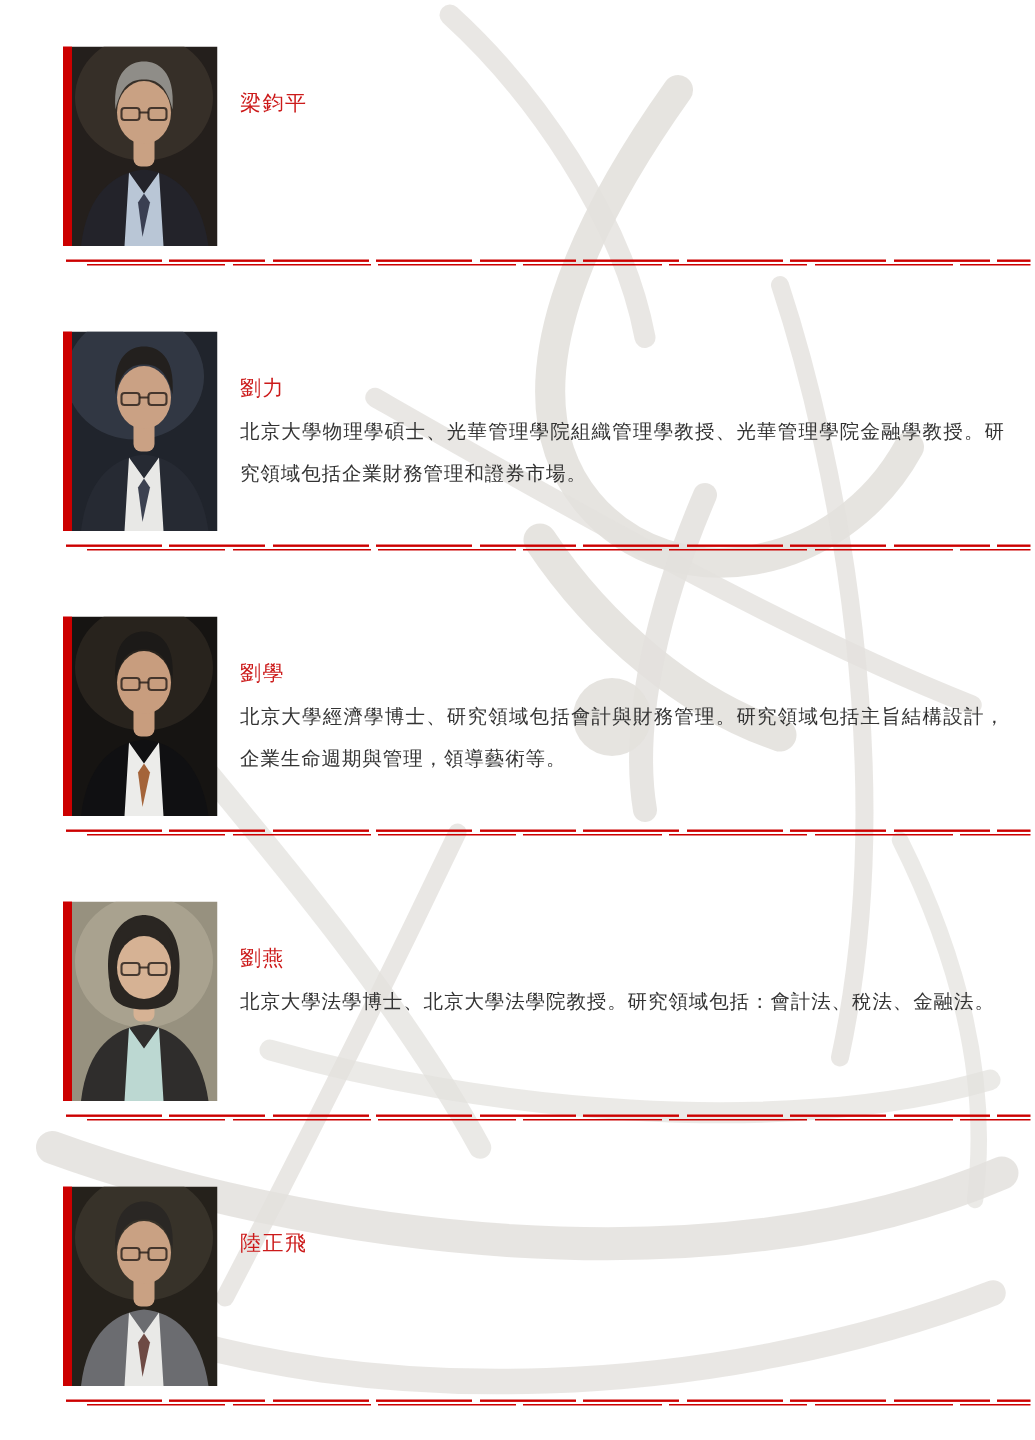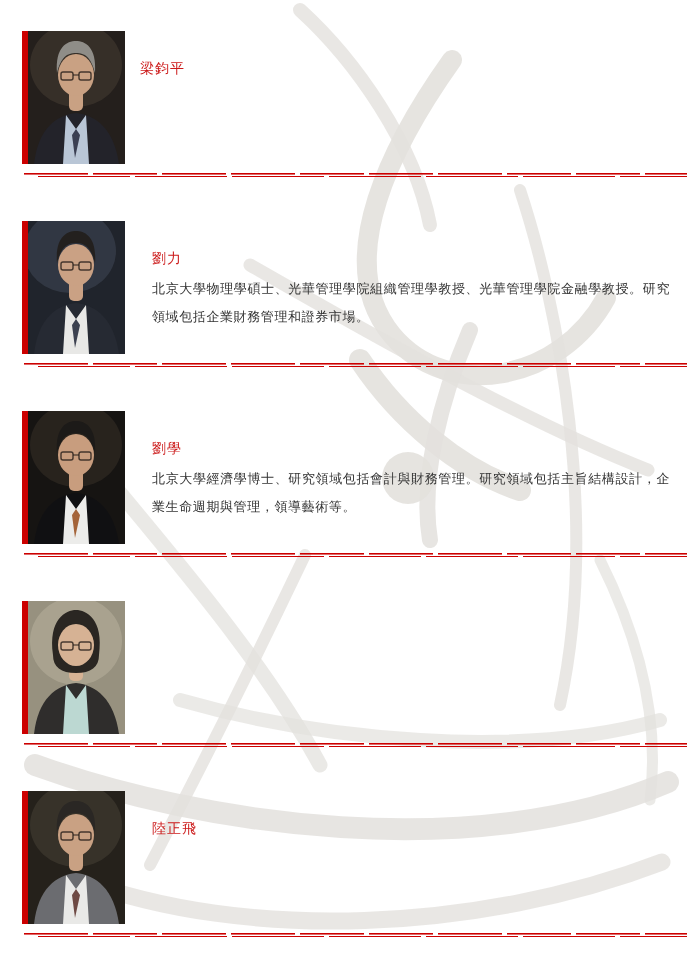--- a/index.html
+++ b/index.html
@@ -13,38 +13,39 @@
   body{
     font-family:"DejaVu Sans",sans-serif;
     width:690px;
   }
   .page{
     position:relative;
     width:690px;
     height:960px;
     background:#ffffff;
     overflow:hidden;
+    padding-left:20px;
   }
   
   .watermark{
     position:absolute;
     inset:0;
     color:var(--watermark-gray);
     pointer-events:none;
   }
   .content{
     position:relative;
     z-index:1;
   }
   .entry{
     display:flex;
     margin:0 20px 0 22px;
   }
   .entry.first{margin-top:31px;}
-  .entry:not(.first){margin-top:44px;gap:12px;}
+  .entry:not(.first){margin-top:44px;}
   .photo-wrap{
     flex:0 0 103px;
     width:103px;
     height:133px;
     display:flex;
   }
   .redbar{
     width:6px;
     height:100%;
     background:var(--accent-red);
@@ -219,20 +220,24 @@
           <path class="a-hairback" d="M25,54 C20,18 38,9 48,9 C58,9 76,18 71,54 C71,66 63,72 48,72 C33,72 25,66 25,54 Z"></path>
           <ellipse class="a-face" cx="48" cy="44" rx="18" ry="21"></ellipse>
           <path class="a-hair" d="M29,42 C27,16 39,10 48,10 C57,10 69,16 67,42 C63,26 57,22 48,22 C39,22 33,26 29,42 Z"></path>
           <g class="a-glasses">
               <rect x="33" y="41" width="12" height="8" rx="2"></rect>
               <rect x="51" y="41" width="12" height="8" rx="2"></rect>
               <line x1="45" y1="44" x2="51" y2="44"></line>
             </g>
         </svg>
       </div>
+      <div class="info">
+        <a class="name">劉燕</a>
+        <div class="bio">北京大學法學博士、北京大學法學院教授。研究領域包括：會計法、稅法、金融法。</div>
+      </div>
     </div>
     <div class="sep"></div>
 
     <div class="entry">
       <div class="photo-wrap">
         <div class="redbar"></div>
         <svg class="avatar v5" viewBox="0 0 97 133" role="img" aria-label="portrait-lu-zhengfei">
           <rect class="a-bg" width="97" height="133"></rect>
             <ellipse class="a-glow" cx="48" cy="34" rx="46" ry="42"></ellipse>
           <path class="a-suit" d="M6,133 C10,98 28,84 48,82 C68,84 86,98 91,133 Z"></path>

